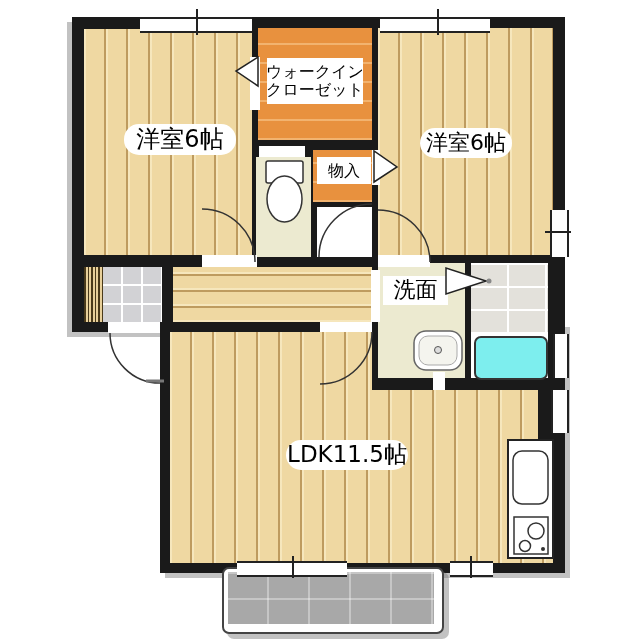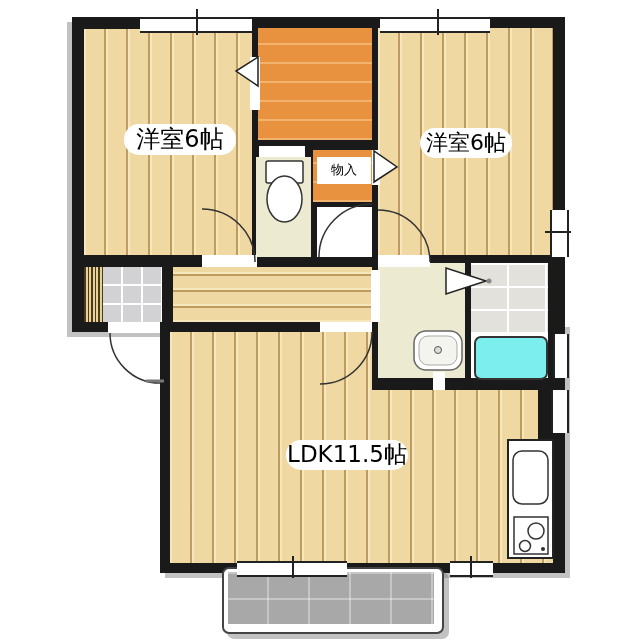--- a/index.html
+++ b/index.html
@@ -33,21 +33,21 @@
   
   .win-h{background:#fff;border-top:2px solid #222;border-bottom:2px solid #222;}
   .win-v{background:#fff;border-left:2px solid #222;border-right:2px solid #222;}
   .gap{background:#fff;}
   .tick-v{background:#222;width:2px;}
   .tick-h{background:#222;height:2px;}
   
   .lbl{position:absolute;background:#fff;color:#000;display:flex;align-items:center;justify-content:center;
        white-space:nowrap;line-height:1.1;}
   .lbl-room{font-size:24px;border-radius:15px;}
-  .lbl-small{font-size:13px;}
+  .lbl-small{font-size:16px;}
   .lbl-wic{font-size:16px;flex-direction:column;text-align:center;}
   svg.overlay{position:absolute;left:0;top:0;pointer-events:none;}
 </style>
 </head>
 <body>
 
 <div id="stage">
 
   <div class="abs wall shadow-l" style="left:72px;top:17px;width:493px;height:315px;"></div>
   <div class="abs wall shadow-r" style="left:160px;top:322px;width:405px;height:251px;"></div>
@@ -95,22 +95,27 @@
   <div class="abs gap" style="left:372px;top:150px;width:8px;height:35px;"></div>
   <div class="abs gap" style="left:108px;top:322px;width:52px;height:11px;"></div>
   <div class="abs gap" style="left:320px;top:322px;width:52px;height:10px;"></div>
 
   <div class="abs win-h" style="left:237px;top:561px;width:110px;height:12px;"></div>
   <div class="abs tick-v" style="left:292px;top:556px;height:22px;"></div>
   <div class="abs win-h" style="left:450px;top:561px;width:43px;height:12px;"></div>
   <div class="abs tick-v" style="left:470px;top:556px;height:22px;"></div>
 
   <div class="lbl lbl-room" style="left:124px;top:124px;width:112px;height:31px;">洋室6帖</div>
+  <div class="lbl lbl-wic" style="left:267px;top:58px;width:96px;height:46px;">
+    <span>ウォークイン</span>
+    <span>クローゼット</span>
+  </div>
   <div class="lbl lbl-room" style="left:420px;top:128px;width:92px;height:30px;font-size:22px;">洋室6帖</div>
   <div class="lbl lbl-small" style="left:317px;top:157px;width:54px;height:27px;">物入</div>
+  <div class="lbl lbl-small" style="left:383px;top:276px;width:65px;height:29px;font-size:22px;">洗面</div>
   <div class="lbl lbl-room" style="left:286px;top:440px;width:122px;height:30px;font-size:23px;">LDK11.5帖</div>
 
   <svg class="overlay" width="640" height="640" viewBox="0 0 640 640">
 
     <path d="M 202 209 A 53 53 0 0 1 255 262" fill="none" stroke="#333" stroke-width="1.5"></path>
     <path d="M 378 210 A 52 52 0 0 1 430 262" fill="none" stroke="#333" stroke-width="1.5"></path>
     <path d="M 319 257 A 53 53 0 0 1 372 204" fill="none" stroke="#333" stroke-width="1.5"></path>
     <path d="M 372 332 A 52 52 0 0 1 320 384" fill="none" stroke="#333" stroke-width="1.5"></path>
     <path d="M 110 333 A 50 50 0 0 0 160 383" fill="none" stroke="#333" stroke-width="1.5"></path>
     <line x1="146" y1="381" x2="164" y2="381" stroke="#777" stroke-width="3"></line>

